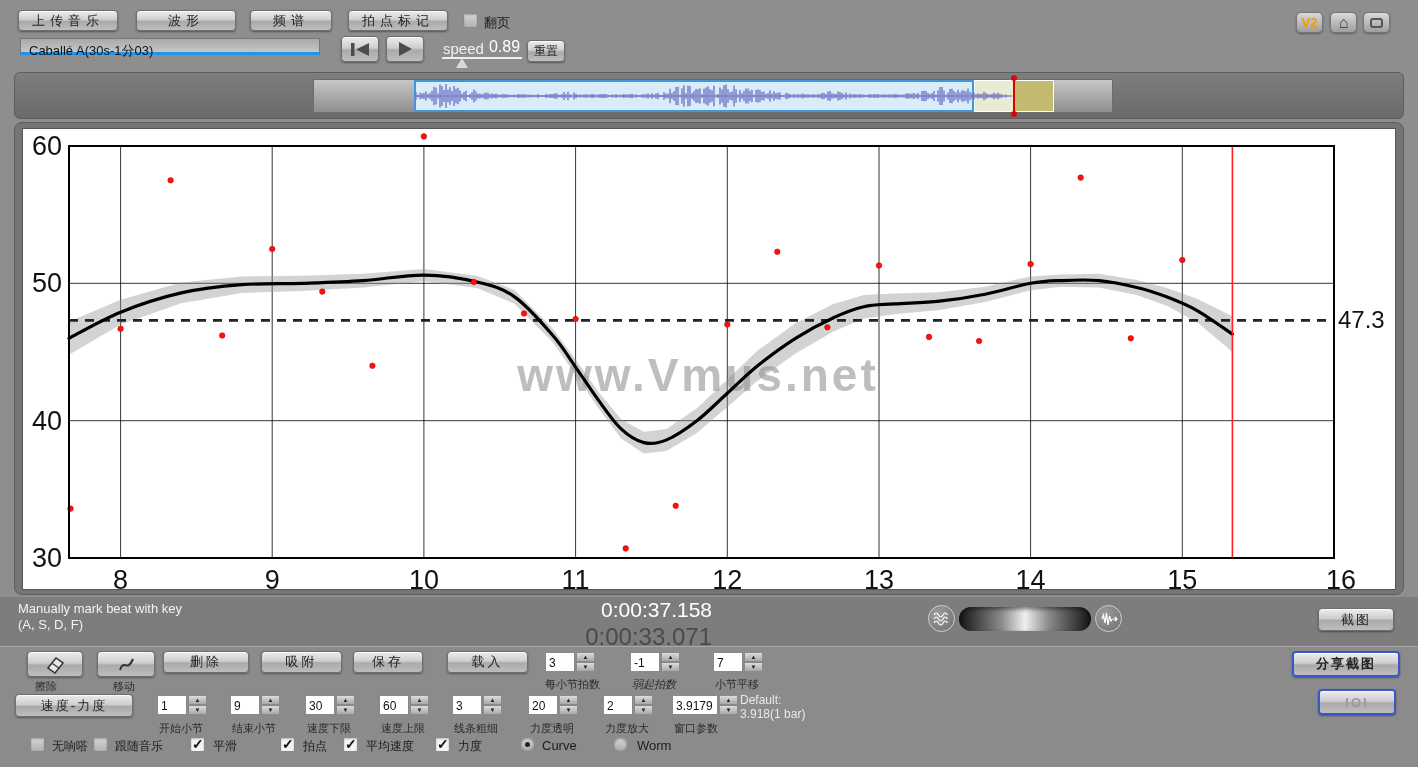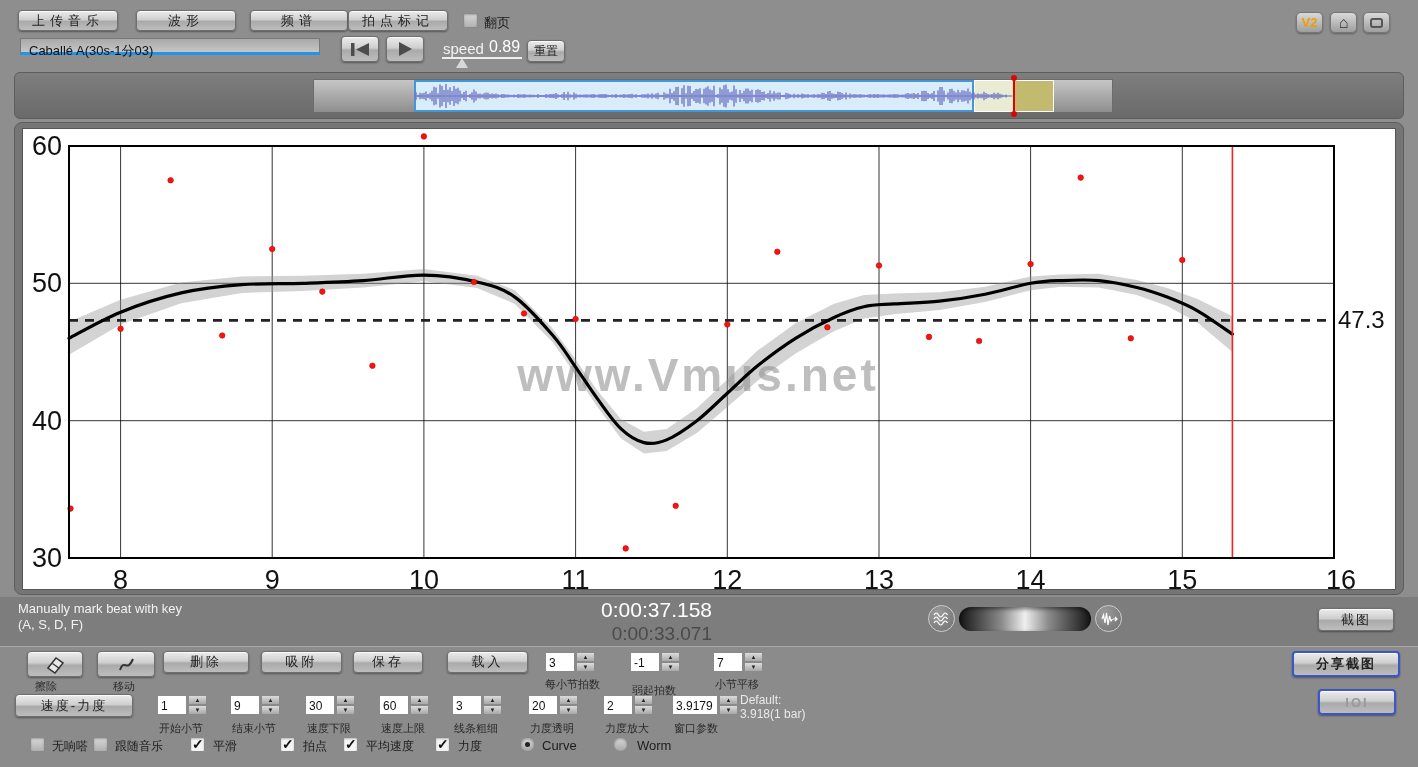--- a/index.html
+++ b/index.html
@@ -75,21 +75,21 @@
   
   .chart-panel { position:absolute; left:14px; top:122px; width:1390px; height:473px;
     background:#757575; border:1px solid #5d5d5d; border-radius:8px; }
   .chart-white { position:absolute; left:7px; top:5px; width:1374px; height:462px; background:#fff; border:1px solid #555; }
 
   
   .statusbar { position:absolute; left:0; top:597px; width:1418px; height:49px; background:#7d7d7d; }
   .hint { position:absolute; left:18px; top:4px; font-size:13px; line-height:16px; color:#f2f2f2; }
   .times { position:absolute; left:430px; top:1px; width:282px; text-align:right; }
   .time-main { font-size:21px; color:#ffffff; }
-  .time-sub { font-size:19px; color:#4a4a4a; margin-top:1px; }
+  .time-sub { font-size:24px; color:#4a4a4a; margin-top:1px; }
   .volume { position:absolute; left:928px; top:8px; display:flex; align-items:center; gap:4px; }
   .vol-icon { width:27px; height:27px; border-radius:50%; border:1px solid #cfcfcf;
     background:radial-gradient(circle at 35% 30%, #9c9c9c, #6f6f6f); display:flex; align-items:center; justify-content:center; cursor:pointer; }
   .vol-pill { width:132px; height:24px; border-radius:12px; cursor:pointer;
     background:linear-gradient(90deg,#141414 0%,#8a8a8a 32%,#efefef 50%,#8a8a8a 68%,#141414 100%); box-shadow:inset 0 2px 4px rgba(0,0,0,.5); }
 
   
   .bottombar { position:absolute; left:0; top:646px; width:1418px; height:121px; background:#8b8b8b; border-top:1px solid #a8a8a8; }
   .iconbtn { height:26px; top:4px; flex-direction:row; }
   .r1btn { top:4px; height:22px; width:86px; letter-spacing:3px; }
@@ -98,21 +98,21 @@
   .share-col .btn { letter-spacing:2px; }
 </style>
 </head>
 <body>
 
 <div class="app">
 
   <div class="topbar">
     <div class="btn tb-btn wide" style="left:18px;width:100px;">上传音乐</div>
     <div class="btn tb-btn wide" style="left:136px;width:100px;">波形</div>
-    <div class="btn tb-btn wide" style="left:250px;width:98px;">频谱</div>
+    <div class="btn tb-btn wide" style="left:250px;width:82px;">频谱</div>
     <div class="btn tb-btn wide" style="left:348px;width:100px;">拍点标记</div>
     <div class="cb" style="left:463px;top:13px;"></div>
     <div class="lbl" style="left:484px;top:14px;font-size:13px;">翻页</div>
 
     <div class="win-icon" style="left:1296px;">
         <span class="v2">V2</span>
       </div>
     <div class="win-icon" style="left:1330px;">
         <span class="home-glyph">⌂</span>
       </div>
@@ -271,21 +271,21 @@
     </div>
     <div class="sublbl" style="left:545px;top:30px;">每小节拍数</div>
 
     <div class="spin" style="left:630px;top:5px;">
       <div class="val">-1</div>
       <div class="arrows">
           <span>▲</span>
           <span>▼</span>
         </div>
     </div>
-    <div class="sublbl" style="left:632px;top:36px;">弱起拍数</div>
+    <div class="sublbl" style="left:632px;top:30px;font-style:italic;">弱起拍数</div>
 
     <div class="spin" style="left:713px;top:5px;">
       <div class="val">7</div>
       <div class="arrows">
           <span>▲</span>
           <span>▼</span>
         </div>
     </div>
     <div class="sublbl" style="left:715px;top:30px;">小节平移</div>
 

